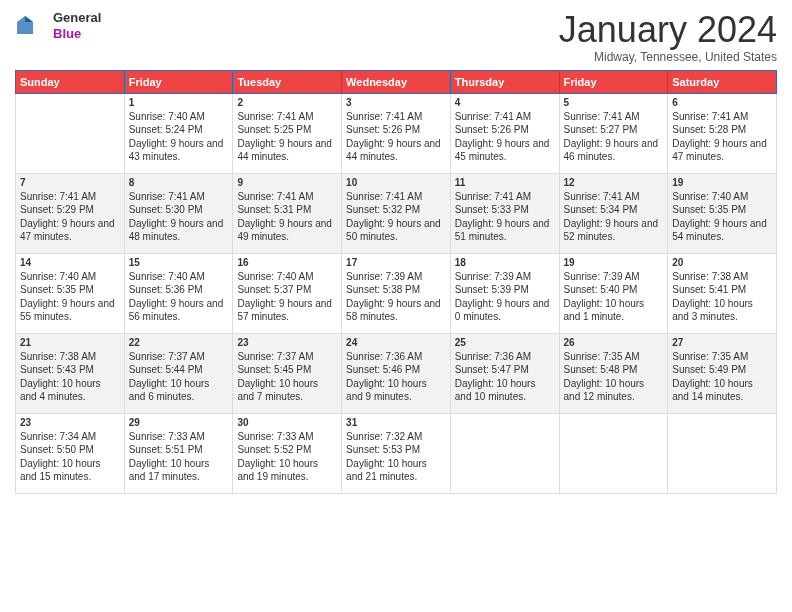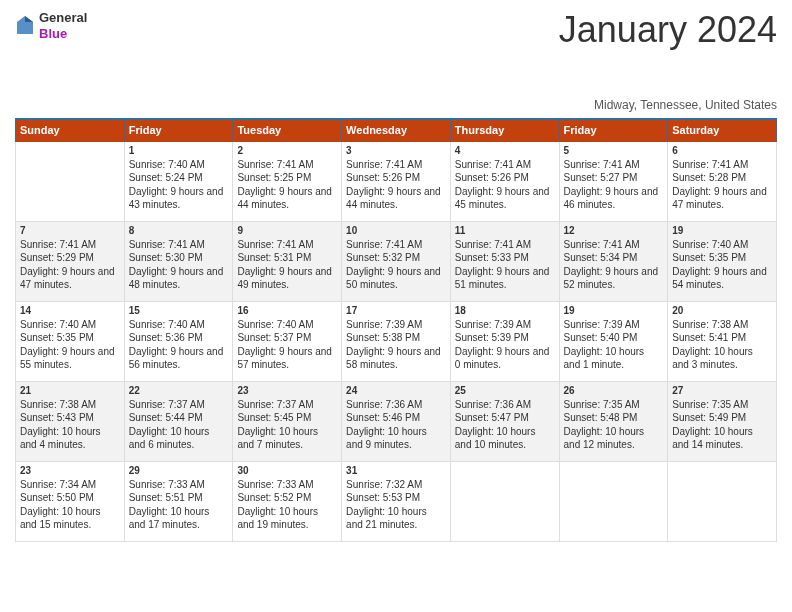--- a/index.html
+++ b/index.html
@@ -18,21 +18,21 @@
     }
     .header {
       display: flex;
       justify-content: space-between;
       align-items: flex-start;
       margin-bottom: 6px;
     }
     .logo {
       display: flex;
       align-items: center;
-      gap: 4px;
+      gap: 18px;
     }
     .logo-text {
       font-size: 13px;
       font-weight: bold;
       color: #333;
       line-height: 1.2;
     }
     .logo-text .general { display: block; }
     .logo-text .blue { color: #a21caf; display: block; }
     .logo-icon {
@@ -44,29 +44,28 @@
     }
     .month-title {
       font-size: 36px;
       font-weight: normal;
       color: #333;
       line-height: 1.1;
     }
     .location {
       font-size: 12px;
       color: #555;
-      margin-top: 48px;
     }
     table {
       width: 100%;
       border-collapse: collapse;
       table-layout: fixed;
     }
     thead tr th {
-      background-color: #c2410c;
+      background-color: #ef4444;
       color: #fff;
       font-size: 11px;
       font-weight: bold;
       padding: 5px 4px;
       text-align: left;
       border: 1px solid #2a6cb0;
     }
     tbody tr td {
       border: 1px solid #ddd;
       vertical-align: top;

